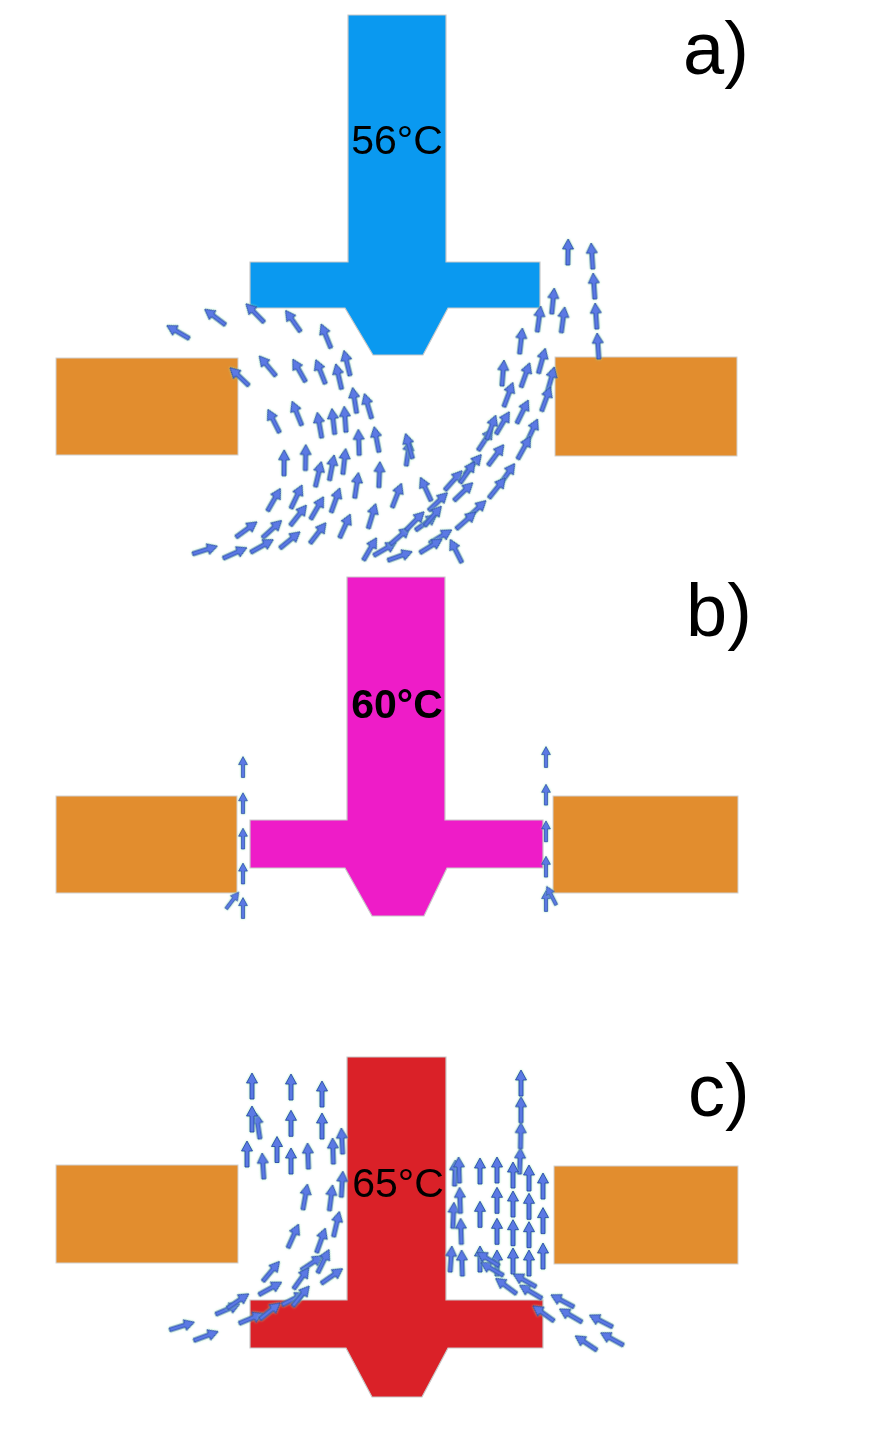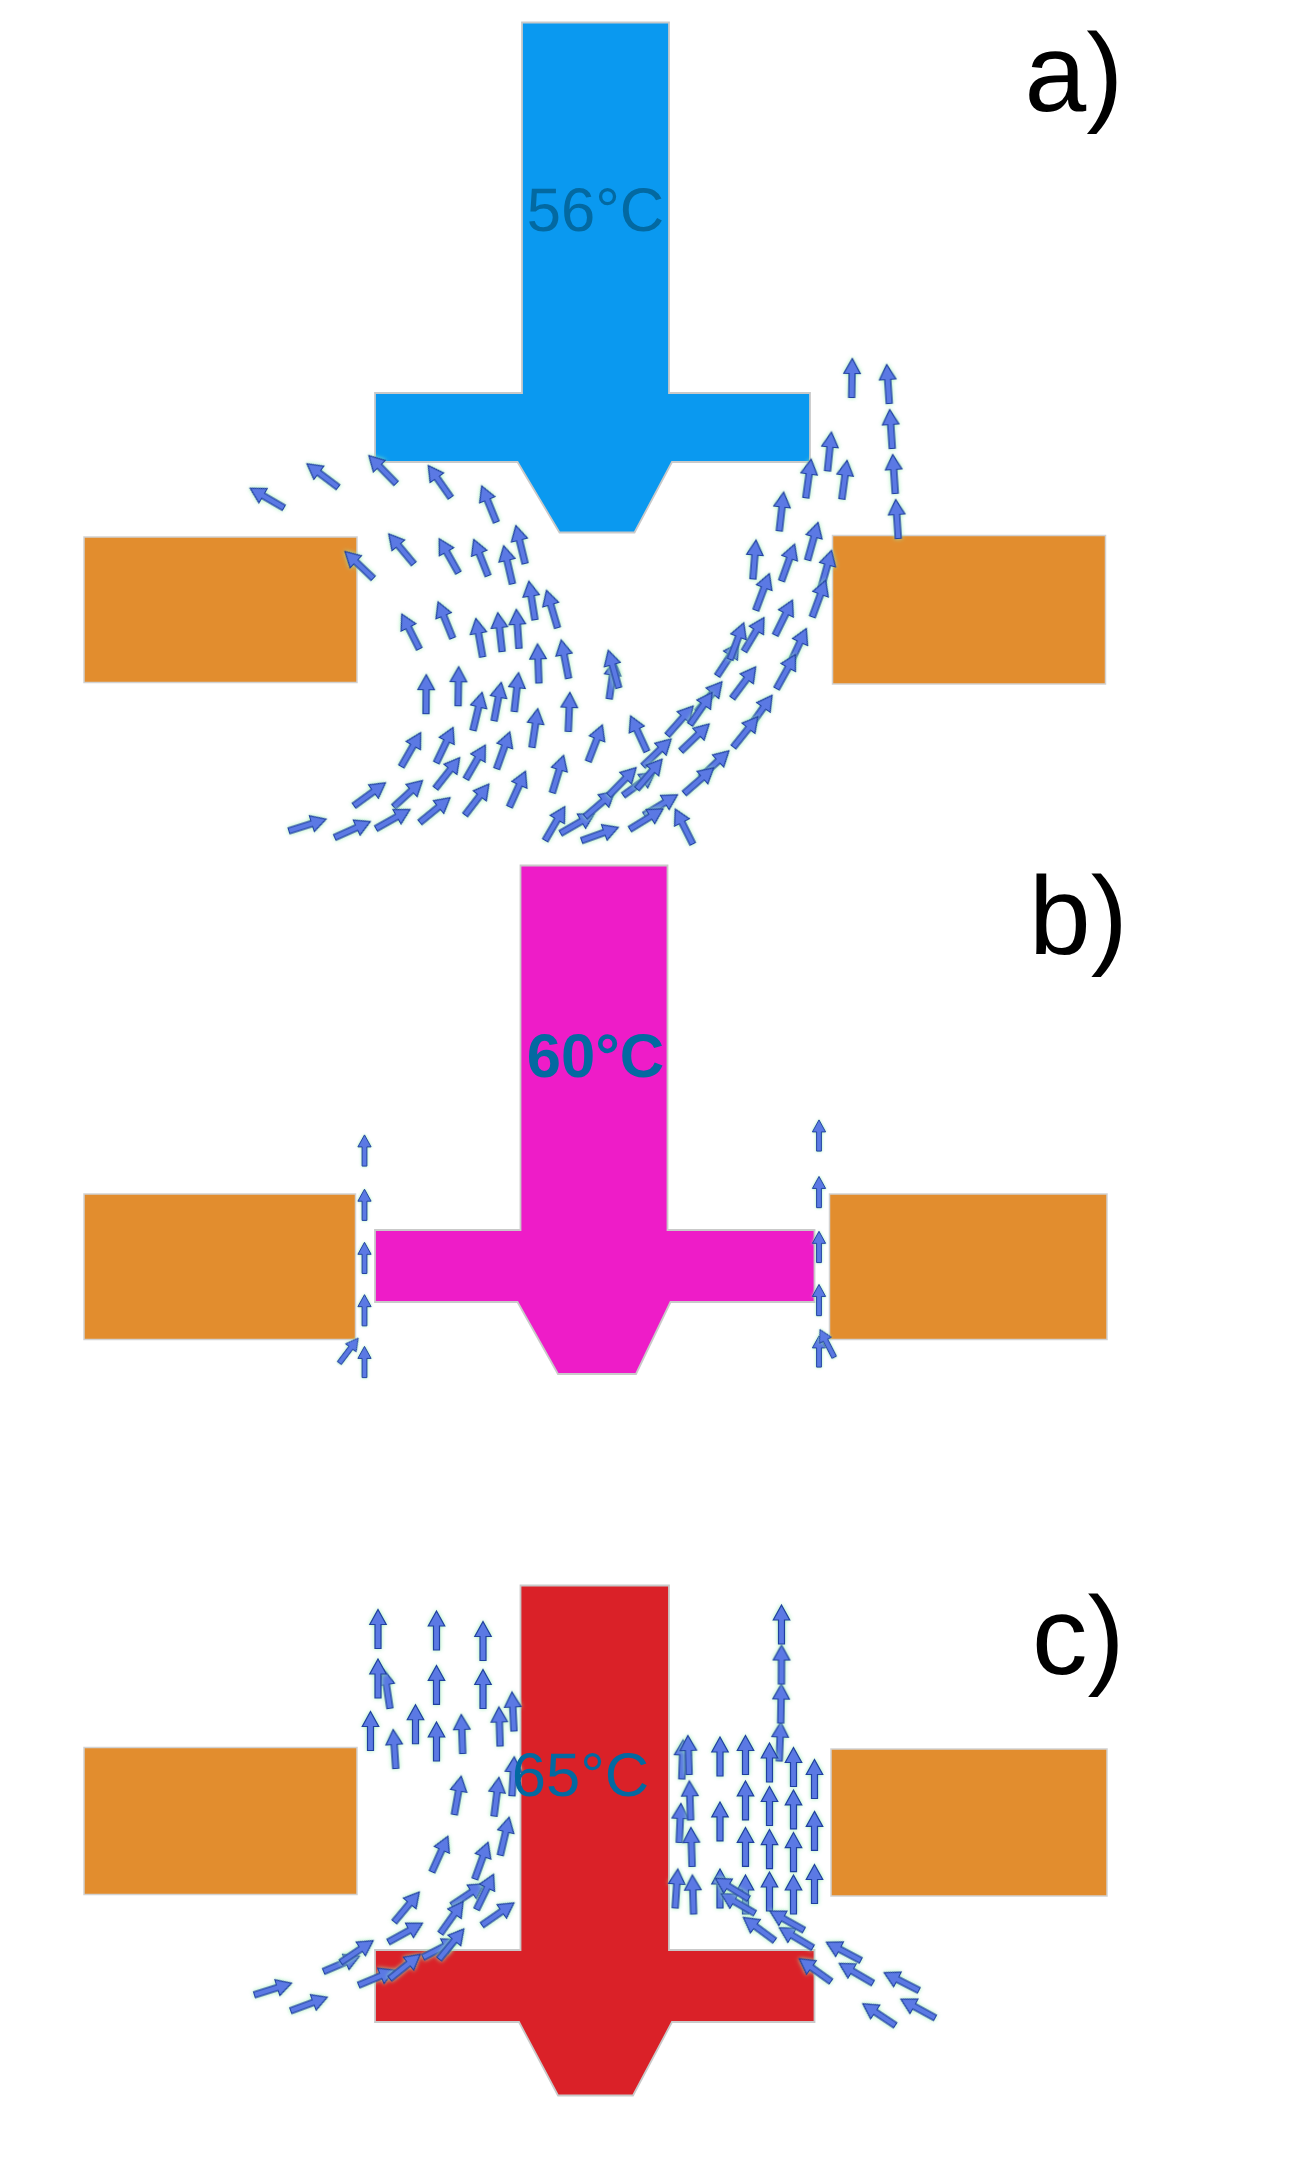--- a/index.html
+++ b/index.html
@@ -19,26 +19,26 @@
     white-space:nowrap;
   }
   .label-a{left:683px;top:12px;}
   .label-b{left:686px;top:574px;}
   .label-c{left:688px;top:1054px;}
   .temp-label{
     position:absolute;
     width:142px;text-align:center;
     font-family:"Liberation Sans", sans-serif;
     font-size:41px;line-height:41px;
-    color:#0369a1;
+    color:#000000;
     white-space:nowrap;
   }
   .temp-a{left:326px;top:120px;}
   .temp-b{left:326px;top:684px;font-weight:bold;}
-  .temp-c{left:316px;top:1163px;}
+  .temp-c{left:327px;top:1163px;}
   .flow-arrow{
     filter:drop-shadow(0 0 1.3px rgba(150,235,175,0.95));
   }
 </style>
 </head>
 <body>
 
 <div class="canvas">
   <svg id="fig" width="872" height="1442" viewBox="0 0 872 1442">
     <defs>

